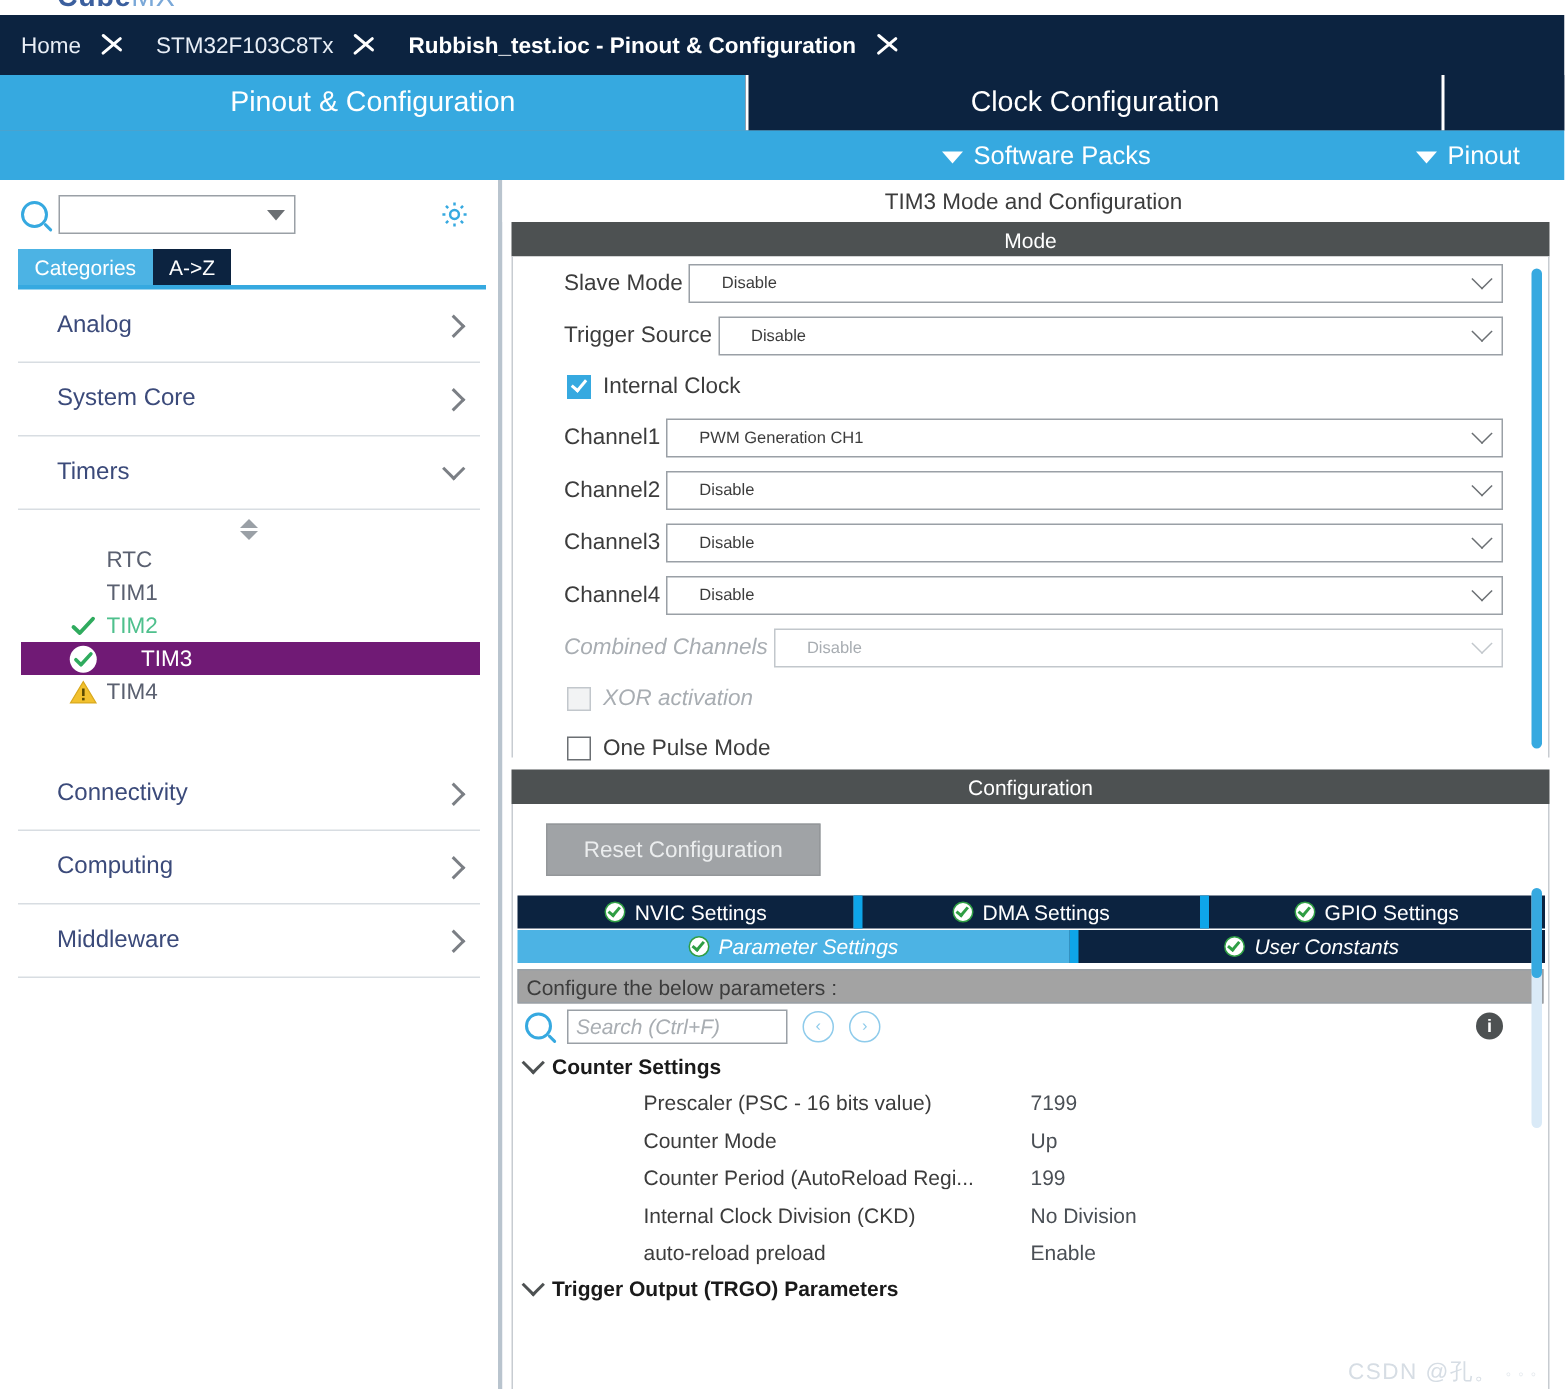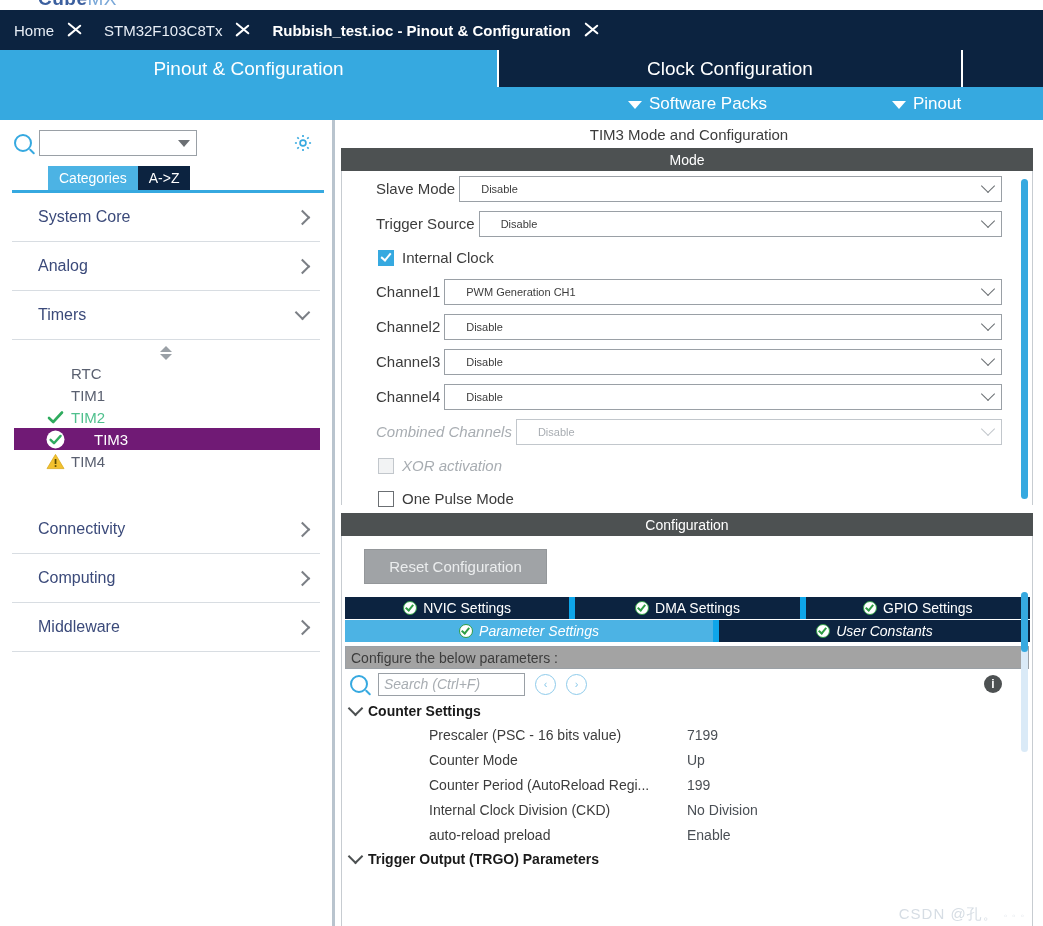--- a/index.html
+++ b/index.html
@@ -93,21 +93,21 @@
     width:0;height:0;border-left:6px solid transparent;border-right:6px solid transparent;
     border-top:7px solid #6b6f73;
   }
   .gear { position:absolute; right:18px; top:12px; width:22px; height:22px; color:#36a9e0;}
 
   .side-tabs { display:flex; height:24px; margin-left:12px; margin-top:6px; }
   .side-tab {
     display:flex;align-items:center;justify-content:center;
     font-size:14px;color:#ffffff;padding:0 11px; height:24px;
   }
-  .side-tab.sel { background:#4cb3e4;margin-left:36px; }
+  .side-tab.sel { background:#4cb3e4; }
   .side-tab.unsel { background:#0c2340; }
   .side-underline { height:3px; background:#36a9e0; margin:0 8px 0 12px; }
 
   .cat-list { flex:1; overflow:hidden; padding:0 12px 0 12px; position:relative; }
   .cat-row {
     height:48px; display:flex; align-items:center; justify-content:space-between;
     border-bottom:1px solid #d8dde2; padding:0 12px 0 26px;
     color:#3b4a7a; font-size:16px;
   }
   .chev-r { width:9px;height:9px;border-right:2px solid #7b7f85;border-top:2px solid #7b7f85;
@@ -251,21 +251,21 @@
     <div class="tab tab-pm">
         <span></span>
       </div>
   </div>
 
   <div class="subbar">
     <div class="subitem" style="left:628px;">
       <span class="caret-d"></span>
       <span>Software Packs</span>
     </div>
-    <div class="subitem" style="left:892px;">
+    <div class="subitem" style="left:944px;">
       <span class="caret-d"></span>
       <span>Pinout</span>
     </div>
   </div>
 
   <div class="body">
 
     <div class="sidebar">
 
       <div class="side-search">
@@ -288,26 +288,26 @@
           </div>
         <div class="side-tab unsel">
             <span>A-&gt;Z</span>
           </div>
       </div>
       <div class="side-underline"></div>
 
       <div class="cat-list">
 
         <div class="cat-row">
+          <span>Analog</span>
+          <span class="chev-r"></span>
+        </div>
+
+        <div class="cat-row">
           <span>System Core</span>
-          <span class="chev-r"></span>
-        </div>
-
-        <div class="cat-row">
-          <span>Analog</span>
           <span class="chev-r"></span>
         </div>
 
         <div class="cat-row">
           <span>Timers</span>
           <span class="chev-dn"></span>
         </div>
 
         <div class="spinner">
           <span class="sp-up"></span>

